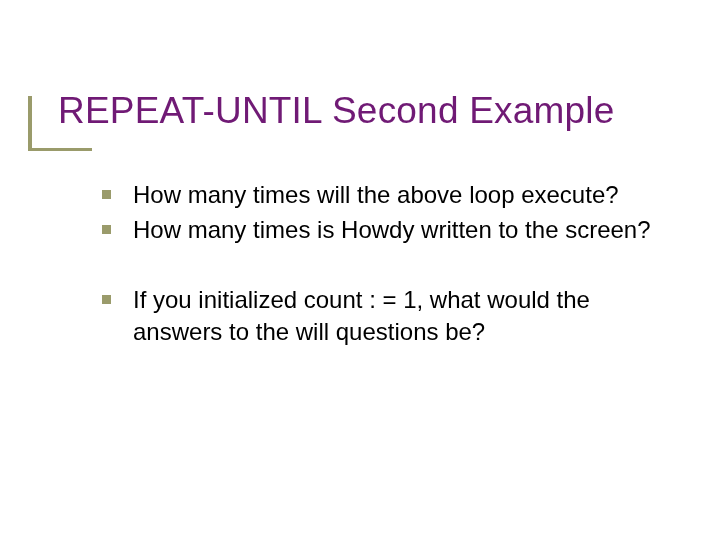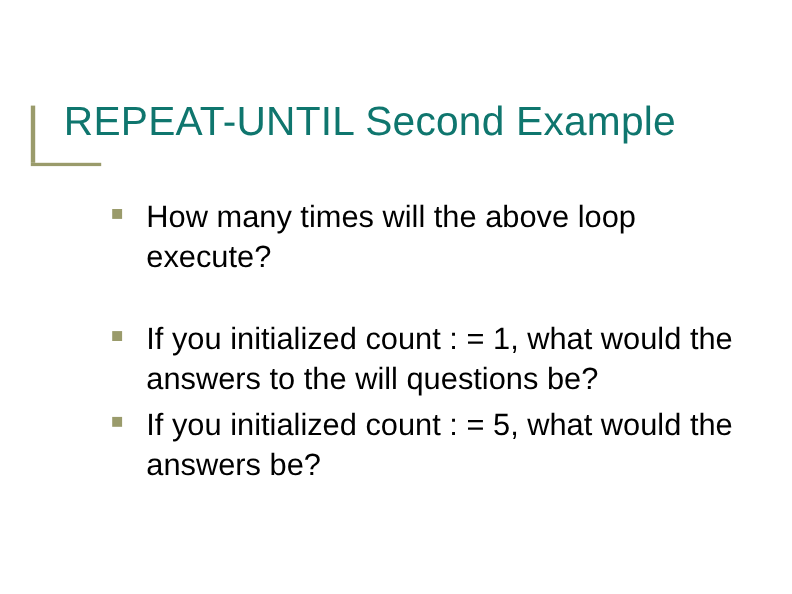--- a/index.html
+++ b/index.html
@@ -34,21 +34,21 @@
     position: absolute;
     left: -30px;
     top: 58px;
     width: 64px;
     height: 3px;
     background: #9a9b6b;
   }
   .title {
     font-size: 37px;
     font-weight: 400;
-    color: #0f766e;
+    color: #701a75;
     line-height: 1.15;
     letter-spacing: 0.2px;
   }
   .body {
     margin-top: 46px;
     margin-left: 102px;
     margin-right: 50px;
   }
   .item {
     display: flex;
@@ -60,21 +60,21 @@
   }
   .bullet {
     flex: 0 0 auto;
     width: 9px;
     height: 9px;
     background: #9a9b6b;
     margin-top: 11px;
     margin-right: 22px;
   }
   .text {
-    font-size: 28px;
+    font-size: 24px;
     line-height: 1.32;
     color: #000;
   }
 </style>
 </head>
 <body>
 
 <div class="slide">
 
   <div class="title-wrap">
@@ -83,28 +83,28 @@
     <div class="title">REPEAT-UNTIL Second Example</div>
   </div>
 
   <div class="body">
 
     <div class="item">
       <div class="bullet"></div>
       <div class="text">How many times will the above loop execute?</div>
     </div>
 
+    <div class="item">
+      <div class="bullet"></div>
+      <div class="text">How many times is Howdy written to the screen?</div>
+    </div>
 
     <div class="gap"></div>
 
     <div class="item">
       <div class="bullet"></div>
       <div class="text">If you initialized count : = 1, what would the answers to the will questions be?</div>
     </div>
 
-    <div class="item">
-      <div class="bullet"></div>
-      <div class="text">If you initialized count : = 5, what would the answers be?</div>
-    </div>
 
   </div>
 
 </div>
 
 </body></html>

